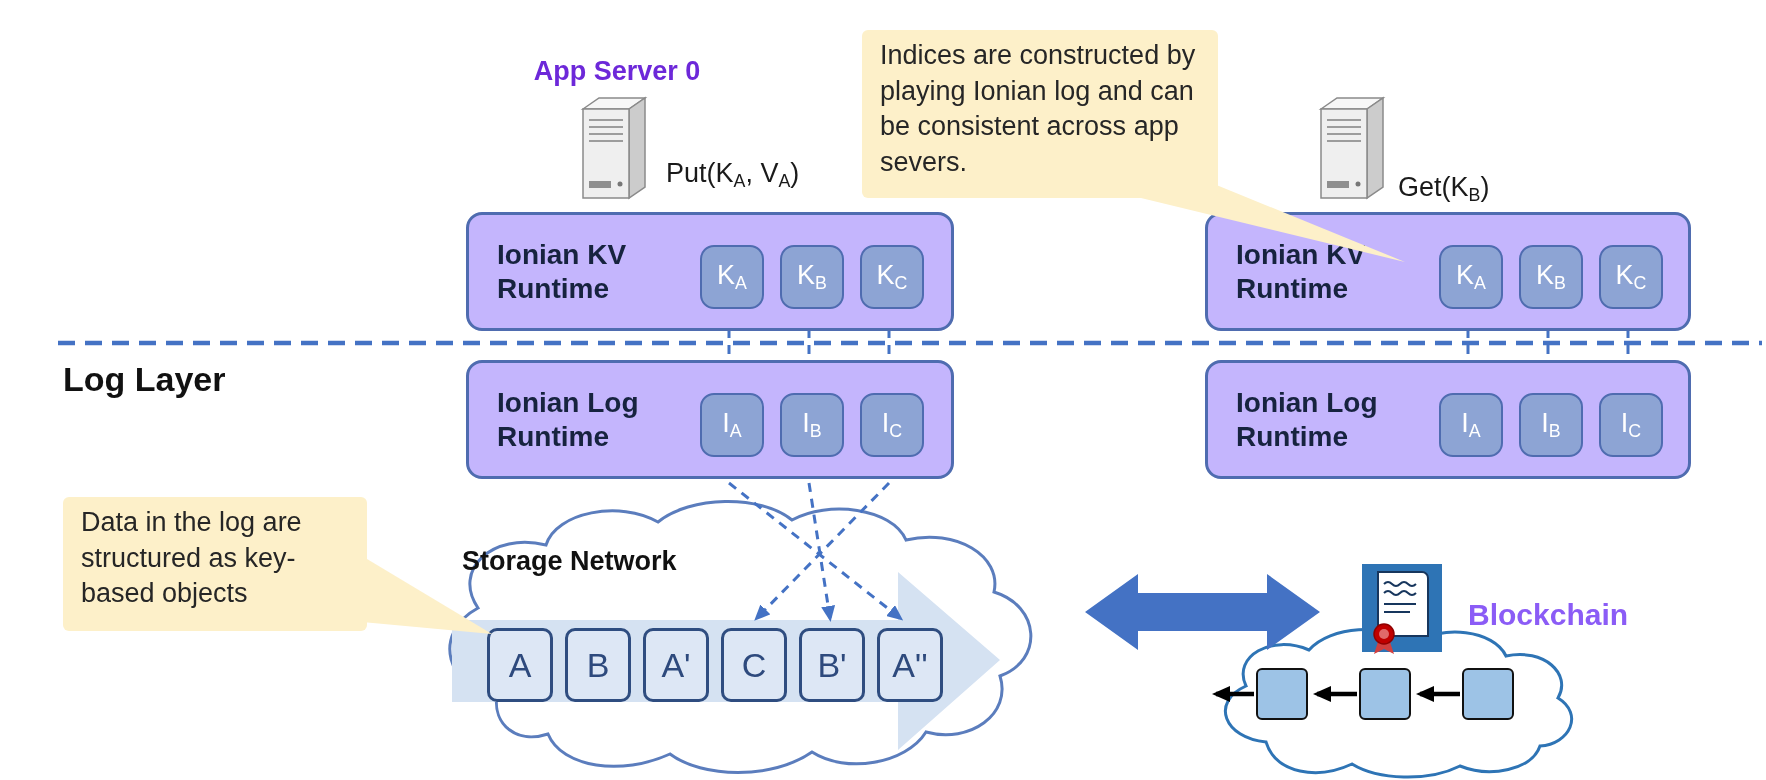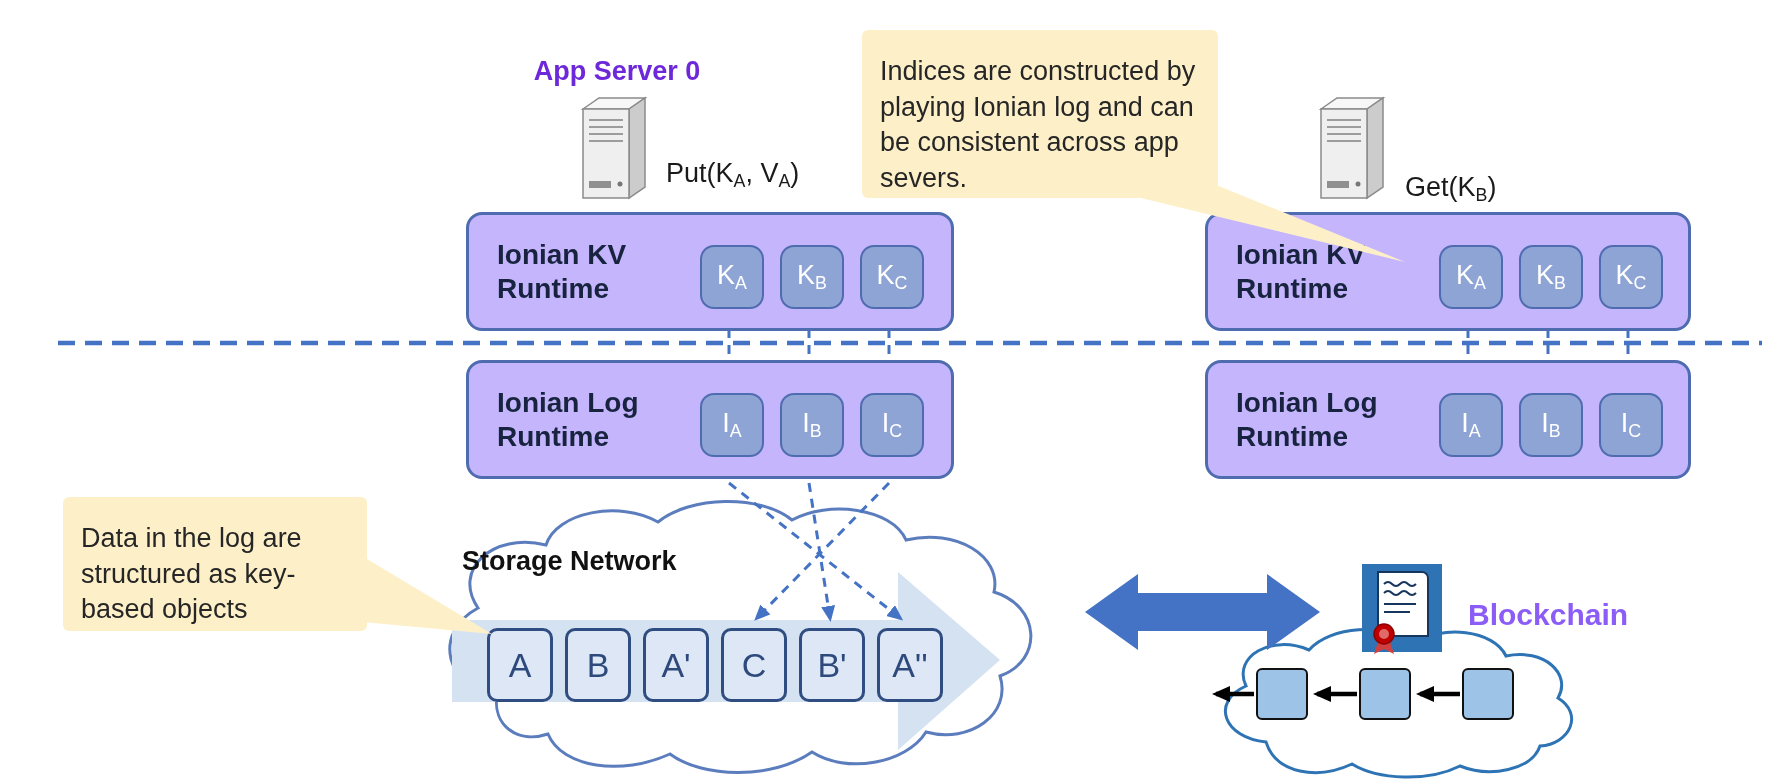--- a/index.html
+++ b/index.html
@@ -19,21 +19,21 @@
                    font-size:28px;font-weight:bold;line-height:1.22;color:#17233f;}
   .chip{position:absolute;top:30px;width:64px;height:64px;background:#8da4d4;border:2.5px solid #4f6cb0;
         border-radius:14px;box-sizing:border-box;display:flex;align-items:center;justify-content:center;
         color:#fff;font-size:27px;}
   .c0{left:231px}.c1{left:311px}.c2{left:391px}
   .log-layer{font-size:34px;font-weight:bold;color:#111;}
   .storage-title{font-size:27px;font-weight:bold;color:#111;margin-left:7px;}
   .entry{position:absolute;top:628px;width:66px;height:74px;background:#dde7f5;border:3px solid #2f4d80;
          border-radius:10px;box-sizing:border-box;display:flex;align-items:center;justify-content:center;
          font-size:34px;color:#2e4a7d;}
-  .callout{background:#fdf0c9;border-radius:6px;padding:24px 18px;font-size:27px;line-height:1.32;
+  .callout{background:#fdf0c9;border-radius:6px;padding:8px 18px;font-size:27px;line-height:1.32;
            color:#262626;box-sizing:border-box;}
   .bc-label{font-size:30px;font-weight:bold;color:#8b5cf6;}
   .block{position:absolute;top:668px;width:52px;height:52px;background:#9dc3e6;border:2.5px solid #111;
          border-radius:6px;box-sizing:border-box;}
   #bg .dsh{stroke:#4472c4;stroke-width:3;stroke-dasharray:9 7;fill:none;}
 </style>
 </head>
 <body>
 
 <div id="canvas">
@@ -104,21 +104,21 @@
     <polygon points="8,16 24,5 70,5 54,16" fill="#f7f7f7" stroke="#8a8a8a" stroke-width="1.5"></polygon>
     <polygon points="54,16 70,5 70,94 54,105" fill="#cccccc" stroke="#8a8a8a" stroke-width="1.5"></polygon>
     <rect x="8" y="16" width="46" height="89" fill="#efefef" stroke="#8a8a8a" stroke-width="1.5"></rect>
     <line x1="14" y1="27" x2="48" y2="27" stroke="#9c9c9c" stroke-width="2"></line>
     <line x1="14" y1="34" x2="48" y2="34" stroke="#9c9c9c" stroke-width="2"></line>
     <line x1="14" y1="41" x2="48" y2="41" stroke="#9c9c9c" stroke-width="2"></line>
     <line x1="14" y1="48" x2="48" y2="48" stroke="#9c9c9c" stroke-width="2"></line>
     <rect x="14" y="88" width="22" height="7" fill="#8f8f8f"></rect>
     <circle cx="45" cy="91" r="2.5" fill="#777"></circle>
   </svg>
-  <div class="abs z2 op" style="left:1398px;top:172px;margin-left:7px;">
+  <div class="abs z2 op" style="left:1398px;top:172px;">
     <span>Get(K</span><span class="sub">B</span><span>)</span>
   </div>
 
   <div class="abs z2 runtime" style="left:466px;top:212px;">
     <div class="rlabel">Ionian KV Runtime</div>
     <div class="chip c0">
         <span><span>K</span><span class="sub">A</span></span>
       </div>
     <div class="chip c1">
         <span><span>K</span><span class="sub">B</span></span>
@@ -133,20 +133,21 @@
         <span><span>K</span><span class="sub">A</span></span>
       </div>
     <div class="chip c1">
         <span><span>K</span><span class="sub">B</span></span>
       </div>
     <div class="chip c2">
         <span><span>K</span><span class="sub">C</span></span>
       </div>
   </div>
 
+  <div class="abs z2 log-layer" style="left:63px;top:360px;">Log Layer</div>
 
   <div class="abs z2 runtime" style="left:466px;top:360px;">
     <div class="rlabel">Ionian Log Runtime</div>
     <div class="chip c0">
         <span><span>I</span><span class="sub">A</span></span>
       </div>
     <div class="chip c1">
         <span><span>I</span><span class="sub">B</span></span>
       </div>
     <div class="chip c2">

